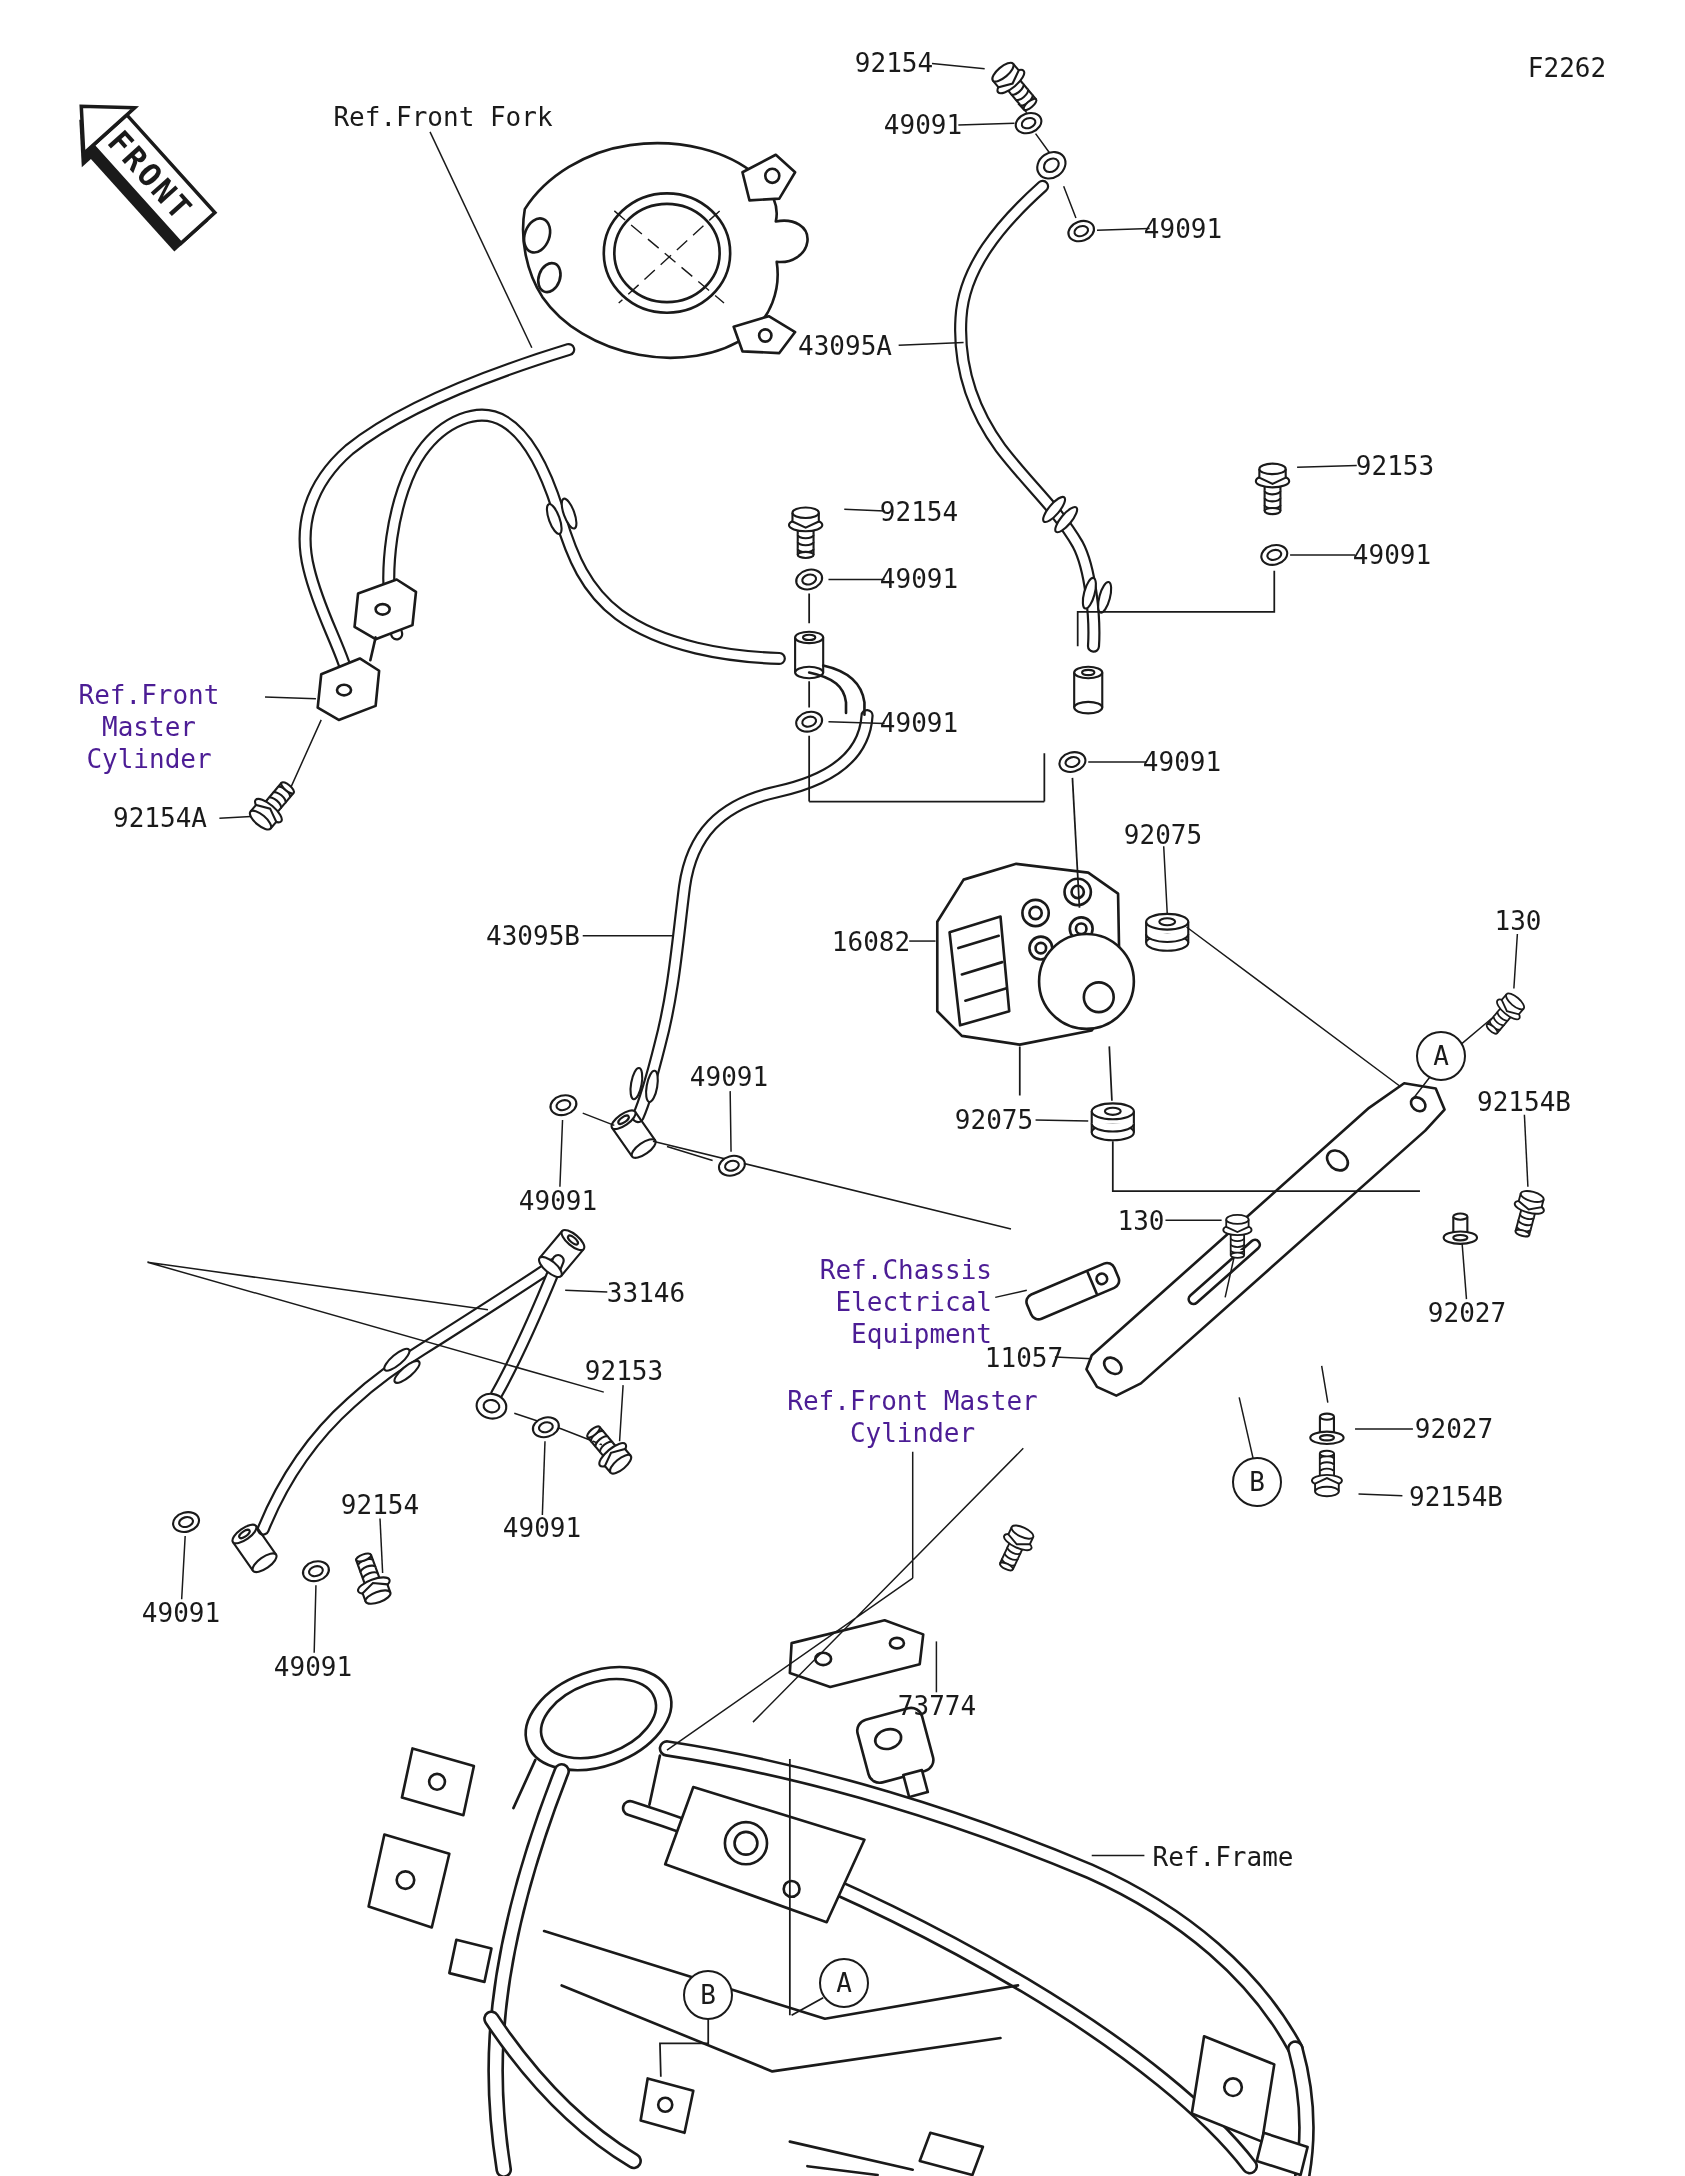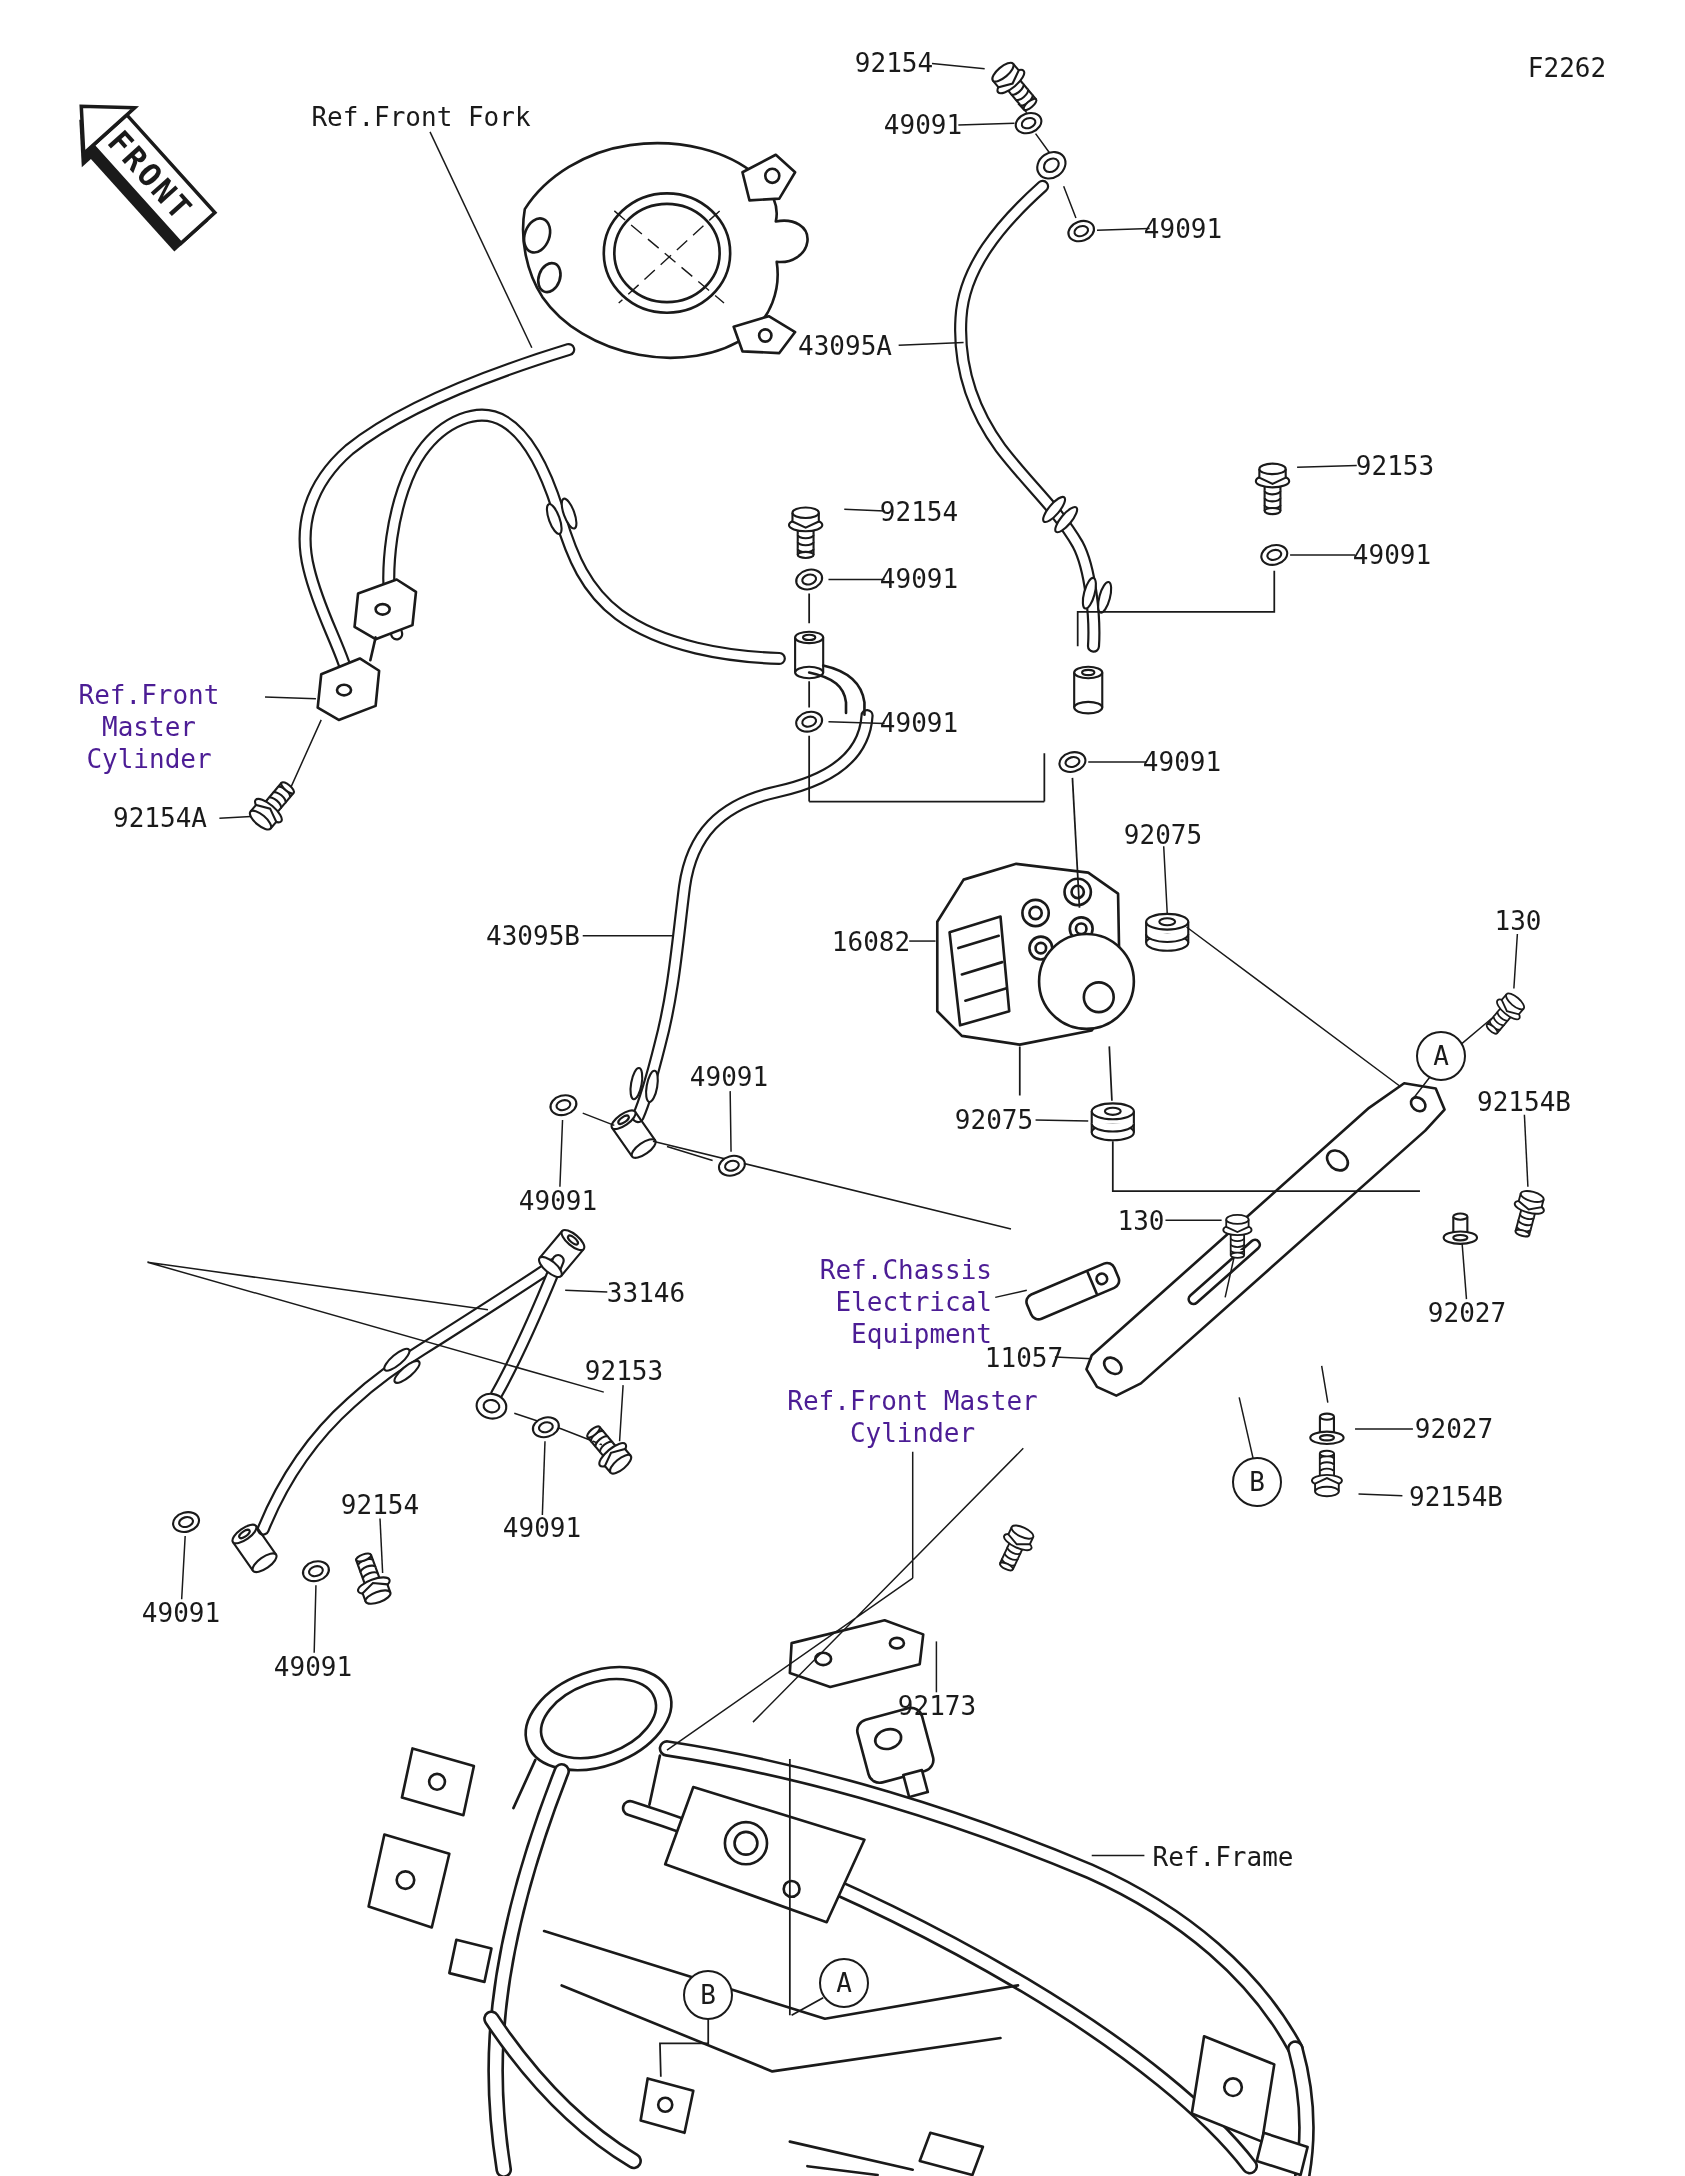--- a/index.html
+++ b/index.html
@@ -290,21 +290,21 @@
   <g transform="translate(172,200) rotate(48)">
     <polygon points="-60,-26 -102,18 -60,52" fill="#1a1a1a"></polygon>
     <rect x="-70" y="-14" width="152" height="52" fill="#1a1a1a"></rect>
     <rect x="-70" y="-26" width="150" height="52" fill="#fff" stroke="#1a1a1a" stroke-width="4"></rect>
     <polygon points="-70,-38 -112,6 -70,40" fill="#fff" stroke="#1a1a1a" stroke-width="4"></polygon>
     <text x="-62" y="13" class="front-txt">FRONT</text>
   </g>
 </svg>
 
   <div class="pl" style="left:1567px;top:68px">F2262</div>
-  <div class="pl" style="left:421px;top:117px">Ref.Front Fork</div>
+  <div class="pl" style="left:443px;top:117px">Ref.Front Fork</div>
   <div class="pl" style="left:894px;top:63px">92154</div>
   <div class="pl" style="left:923px;top:125px">49091</div>
   <div class="pl" style="left:1183px;top:229px">49091</div>
   <div class="pl" style="left:845px;top:346px">43095A</div>
   <div class="pl" style="left:1395px;top:466px">92153</div>
   <div class="pl" style="left:1392px;top:555px">49091</div>
   <div class="pl" style="left:919px;top:512px">92154</div>
   <div class="pl" style="left:919px;top:579px">49091</div>
   <div class="pl" style="left:919px;top:723px">49091</div>
   <div class="pl" style="left:1182px;top:762px">49091</div>
@@ -340,21 +340,21 @@
 
   <div class="refblock" style="left:785px;top:1385px;width:255px;text-align:center">
     <div>Ref.Front Master</div>
     <div>Cylinder</div>
   </div>
 
   <div class="pl" style="left:542px;top:1528px">49091</div>
   <div class="pl" style="left:380px;top:1505px">92154</div>
   <div class="pl" style="left:181px;top:1613px">49091</div>
   <div class="pl" style="left:313px;top:1667px">49091</div>
-  <div class="pl" style="left:937px;top:1706px">92173</div>
+  <div class="pl" style="left:937px;top:1706px">73774</div>
   <div class="pl" style="left:1223px;top:1857px">Ref.Frame</div>
 
   <div class="callout" style="left:1441px;top:1056px">A</div>
   <div class="callout" style="left:1257px;top:1482px">B</div>
   <div class="callout" style="left:708px;top:1995px">B</div>
   <div class="callout" style="left:844px;top:1983px">A</div>
 
 </div>
 
 

